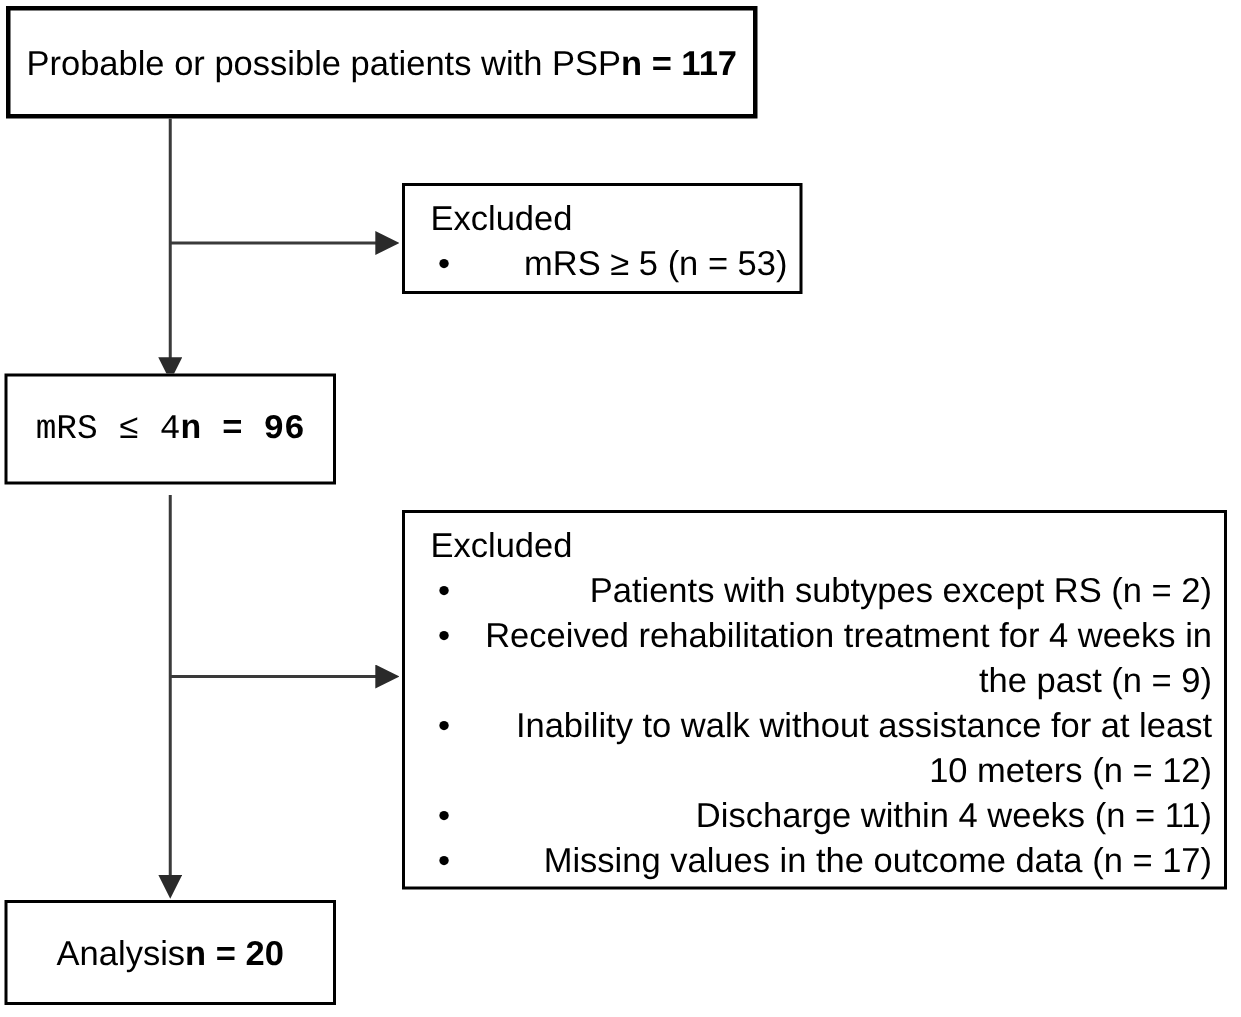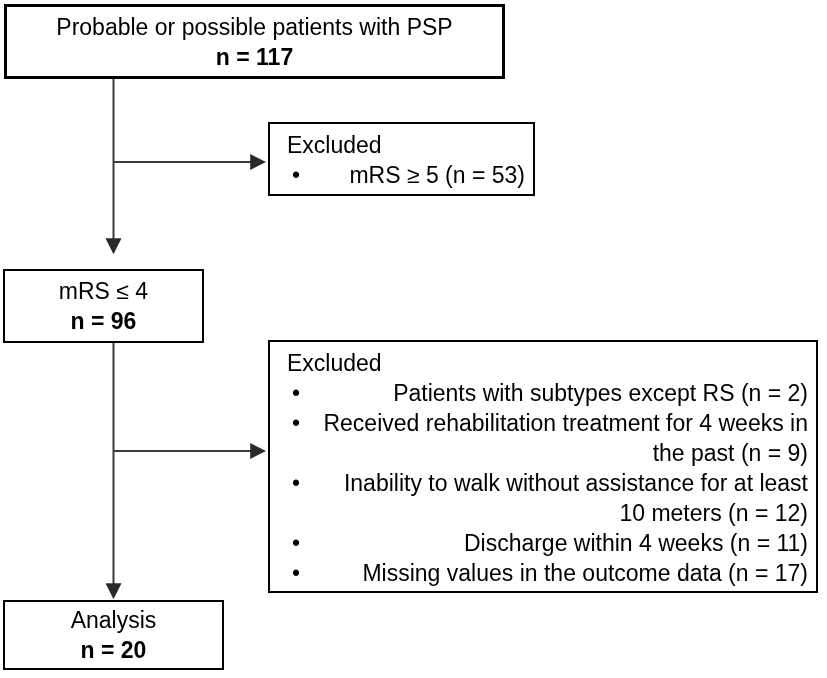--- a/index.html
+++ b/index.html
@@ -29,21 +29,20 @@
     background: #ffffff;
     border: 2px solid #000000;
     font-size: 23px;
     line-height: 30px;
   }
   .box.thick {
     border-width: 3px;
   }
   .center-box {
     display: flex;
-    flex-direction: column;
     justify-content: center;
     align-items: center;
     text-align: center;
   }
   .count-line {
     font-weight: bold;
   }
   .excl-box {
     padding: 6px 8px 0 17px;
   }
@@ -88,21 +87,21 @@
   </div>
 
   <div class="box excl-box" style="left:268px; top:122px; width:267px; height:74px;">
     <div class="excl-heading">Excluded</div>
     <div class="bullet-row">
       <span class="bullet">•</span>
       <span class="bullet-text">mRS ≥ 5 (n = 53)</span>
     </div>
   </div>
 
-  <div class="box center-box" style="left:3px; top:269px; width:201px; height:74px;">
+  <div class="box center-box" style="left:3px; top:249px; width:221px; height:74px;font-family:Liberation Mono, monospace;">
     <div>mRS ≤ 4</div>
     <div class="count-line">n = 96</div>
   </div>
 
   <div class="box excl-box" style="left:268px; top:340px; width:550px; height:253px;">
     <div class="excl-heading">Excluded</div>
     <div class="bullet-row">
       <span class="bullet">•</span>
       <span class="bullet-text">Patients with subtypes except RS (n = 2)</span>
     </div>

